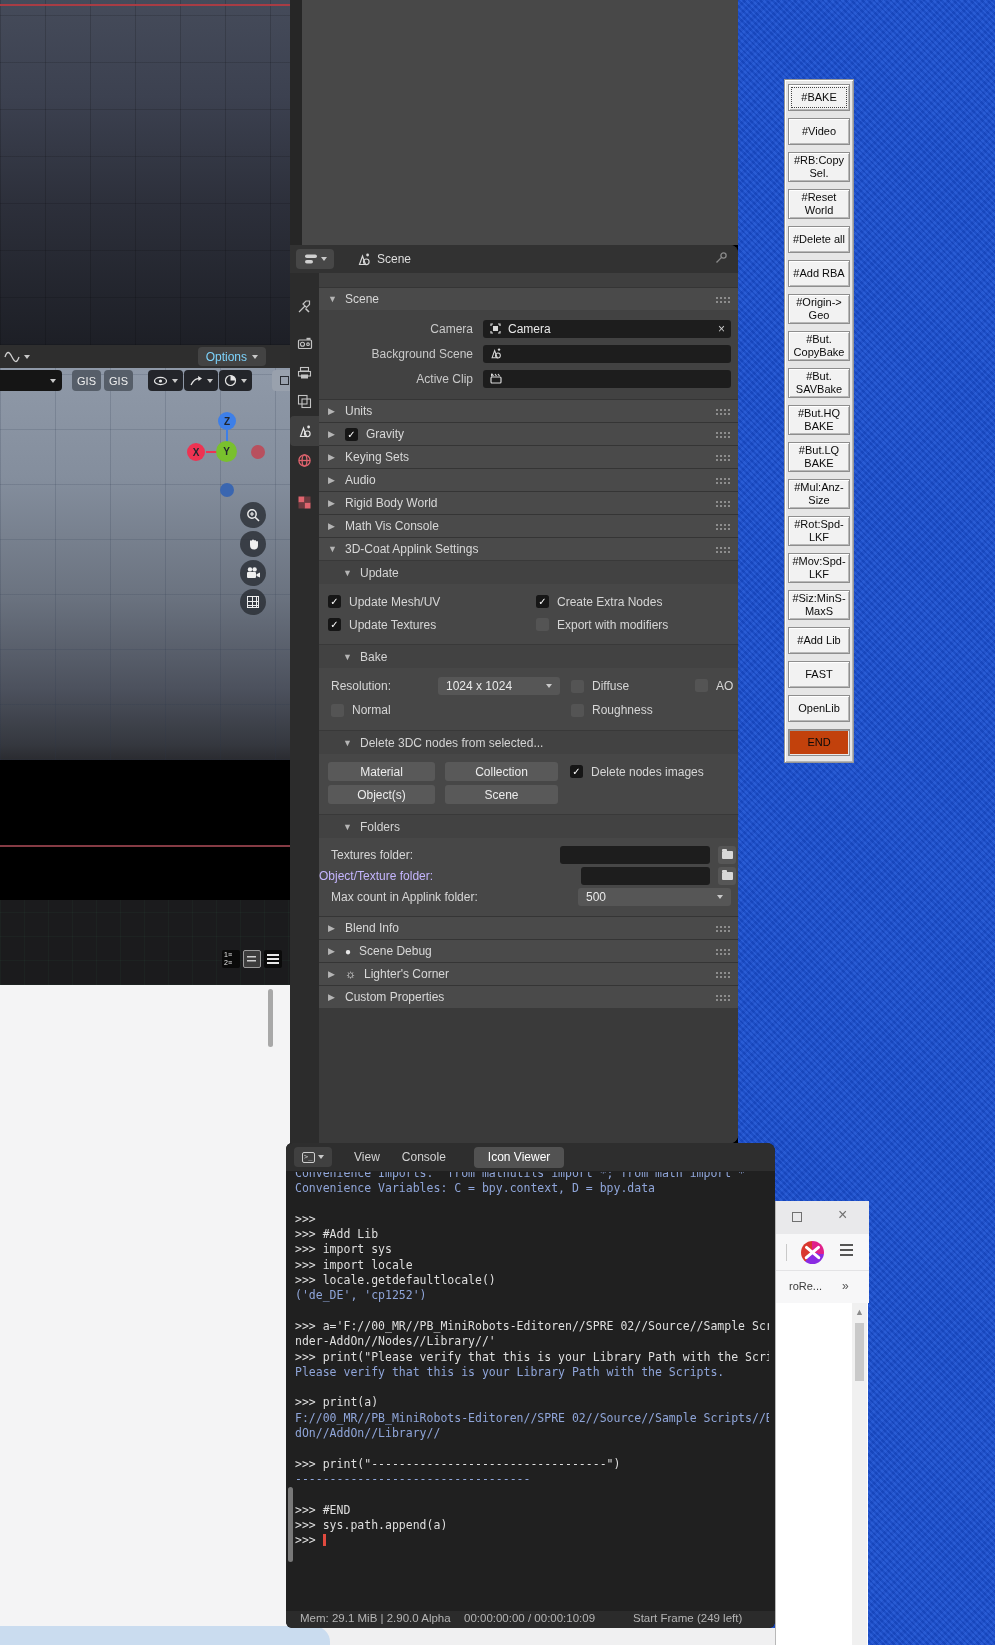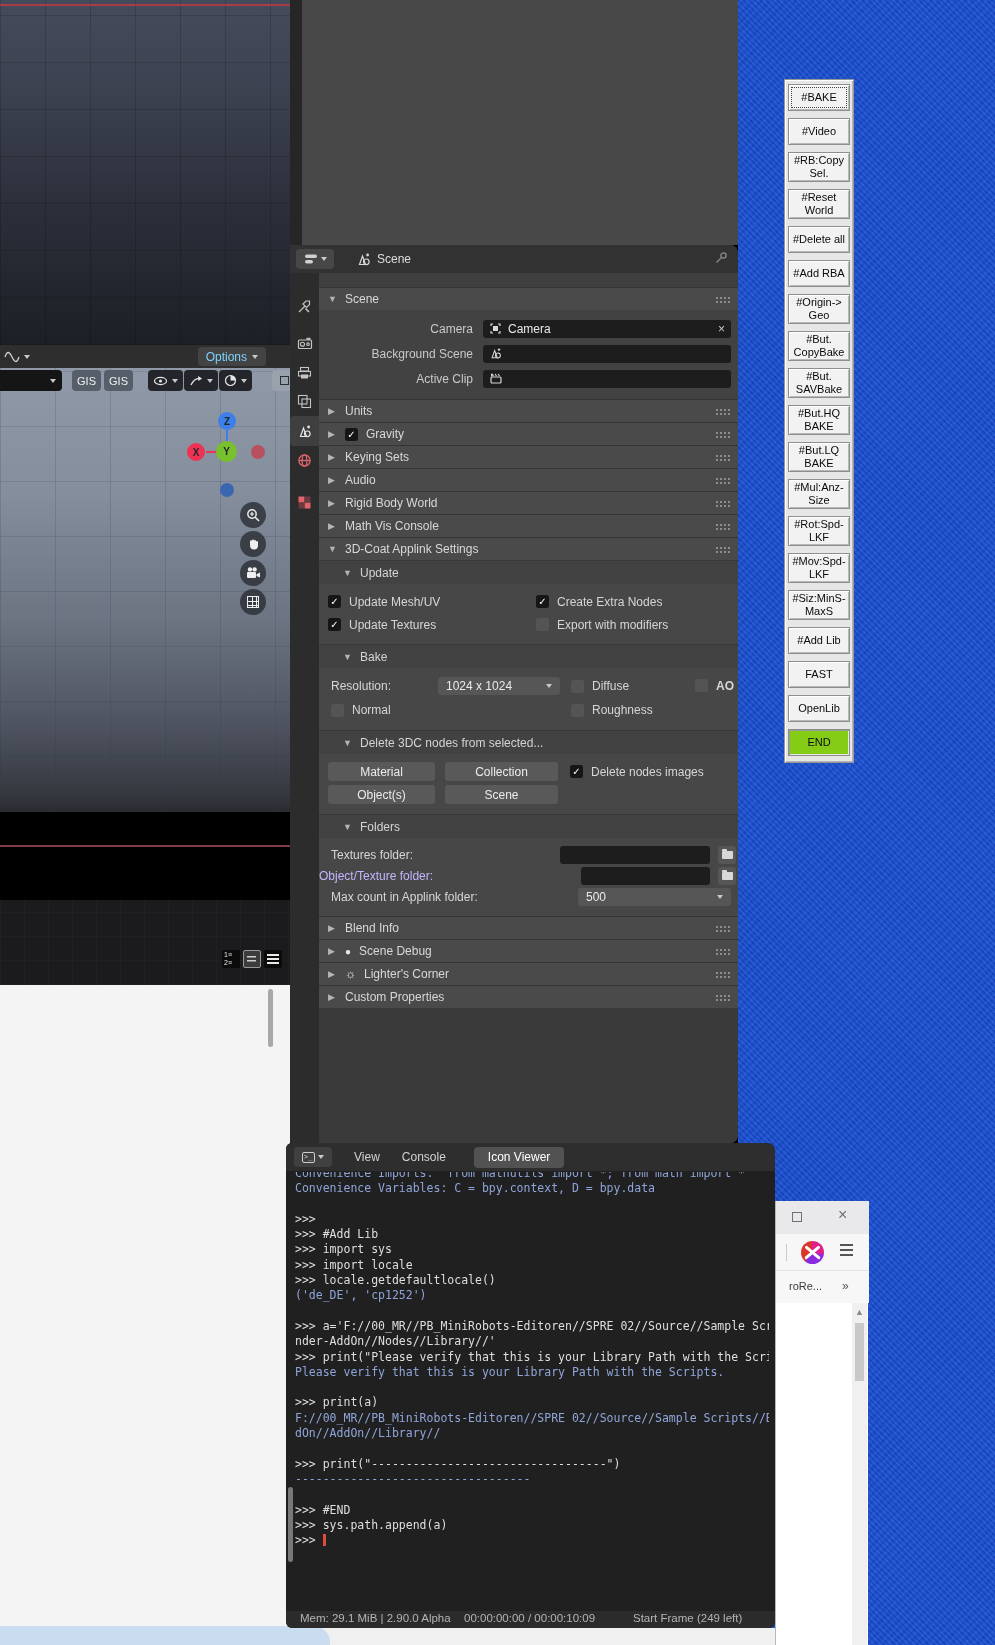--- a/index.html
+++ b/index.html
@@ -23,21 +23,21 @@
   .graph-grid{position:absolute;inset:0;
     background-image:repeating-linear-gradient(90deg,rgba(0,0,0,.16) 0 1px,transparent 1px 45px),
                      repeating-linear-gradient(0deg,rgba(0,0,0,.14) 0 1px,transparent 1px 47px);}
   .redline-top{position:absolute;left:0;top:4px;width:290px;height:2px;background:#a83c44;}
   .graph-header{position:absolute;left:0;top:345px;width:290px;height:23px;background:#2e2e2e;
     display:flex;align-items:center;}
   .curve-ic{margin-left:4px;}
   .opt-btn{position:absolute;right:24px;top:2px;height:19px;padding:0 8px;background:#434343;
     border-radius:4px;display:flex;align-items:center;gap:5px;color:#7dd3fc;}
 
-  .vp{position:absolute;left:0;top:368px;width:290px;height:444px;
+  .vp{position:absolute;left:0;top:368px;width:290px;height:392px;
     background:linear-gradient(#8f99a8 0%,#848e9d 28%,#6b7380 58%,#4c515d 82%,#35383f 96%,#2a2b30 100%);}
   .vp-grid{position:absolute;inset:0;
     background-image:repeating-linear-gradient(90deg,rgba(40,52,74,.18) 0 1px,transparent 1px 55px),
                      repeating-linear-gradient(0deg,rgba(40,52,74,.16) 0 1px,transparent 1px 55px);}
   .vp-redline{position:absolute;left:0;top:477px;width:290px;height:2px;background:#9c4550;opacity:.85;}
   .vp-header{position:absolute;left:0;top:2px;width:290px;height:22px;}
   .blk-drop{position:absolute;left:0;top:0;width:62px;height:21px;background:#151515;
     border-radius:0 4px 4px 0;display:flex;align-items:center;justify-content:flex-end;padding-right:6px;}
   .gis-btn{position:absolute;top:0;height:21px;width:29px;background:#565e69;border-radius:4px;
     color:#f0f0f0;display:flex;align-items:center;justify-content:center;font-size:11px;}
@@ -104,21 +104,21 @@
   .subwrap{background:#474747;padding-bottom:8px;}
   .sub{height:24px;display:flex;align-items:center;gap:8px;padding-left:24px;background:#424242;
     border-top:1px solid #393939;color:#d4d4d4;margin-bottom:6px;}
   .ckrow{display:flex;align-items:center;height:23px;}
   .cb{width:13px;height:13px;border-radius:2.5px;display:inline-flex;align-items:center;justify-content:center;flex:none;}
   .cb.on{background:#161616;color:#fff;font-size:10px;}
   .cb.off{background:#545454;}
   .cklab{margin-left:8px;color:#d6d6d6;}
   .col1{margin-left:9px;}
   .col2{position:absolute;left:217px;display:flex;align-items:center;}
-  .col3{position:absolute;left:376px;display:flex;align-items:flex-start;font-weight:bold;}
+  .col3{position:absolute;left:376px;display:flex;align-items:flex-start;}
   .relrow{position:relative;}
   .drop{height:18px;background:#565656;border-radius:3px;display:flex;align-items:center;
     padding:0 8px;color:#eaeaea;}
   .drop .chv{margin-left:auto;}
   .bbtn{height:19px;background:#595959;border-radius:3px;display:flex;align-items:center;
     justify-content:center;color:#ececec;}
   .fold-btn{width:18px;height:18px;margin-left:4px;background:#565656;border-radius:3px;
     display:flex;align-items:center;justify-content:center;}
   .folder-ic{width:11px;height:8px;background:#d8d8d8;border-radius:1px;position:relative;}
   .folder-ic::before{content:"";position:absolute;left:0;top:-2px;width:5px;height:2px;background:#d8d8d8;border-radius:1px 1px 0 0;}
@@ -179,21 +179,21 @@
 
   
   .bakepanel{position:absolute;left:784px;top:79px;width:70px;height:684px;background:#e6e6e6;
     border:1px solid #979797;box-shadow:inset 1px 1px 0 #ffffff,inset -1px -1px 0 #b4b4b4;
     padding:4px 3px;display:flex;flex-direction:column;gap:7px;z-index:4;}
   .wbtn{width:62px;min-height:27px;background:#f2f2f2;border:1px solid #8e8e8e;
     box-shadow:inset 1px 1px 0 #ffffff,inset -1px -1px 0 #b8b8b8;
     display:flex;align-items:center;justify-content:center;text-align:center;
     color:#0a0a0a;font-size:11px;line-height:13px;padding:1px 2px;}
   .wbtn.focus{outline:1px dotted #444;outline-offset:-4px;}
-  .wbtn.pressed{background:#84cc16;box-shadow:inset 1px 1px 0 #9a9a9a,inset -1px -1px 0 #e8e8e8;}
+  .wbtn.pressed{background:#c2410c;box-shadow:inset 1px 1px 0 #9a9a9a,inset -1px -1px 0 #e8e8e8;}
 
   svg{display:block;}
   .gteal{stroke:#cfcfcf;fill:none;stroke-width:1.3;}
   .gred{stroke:#e0646e;fill:none;stroke-width:1.3;}
 </style>
 </head>
 <body>
 
 <div class="screen">
 

